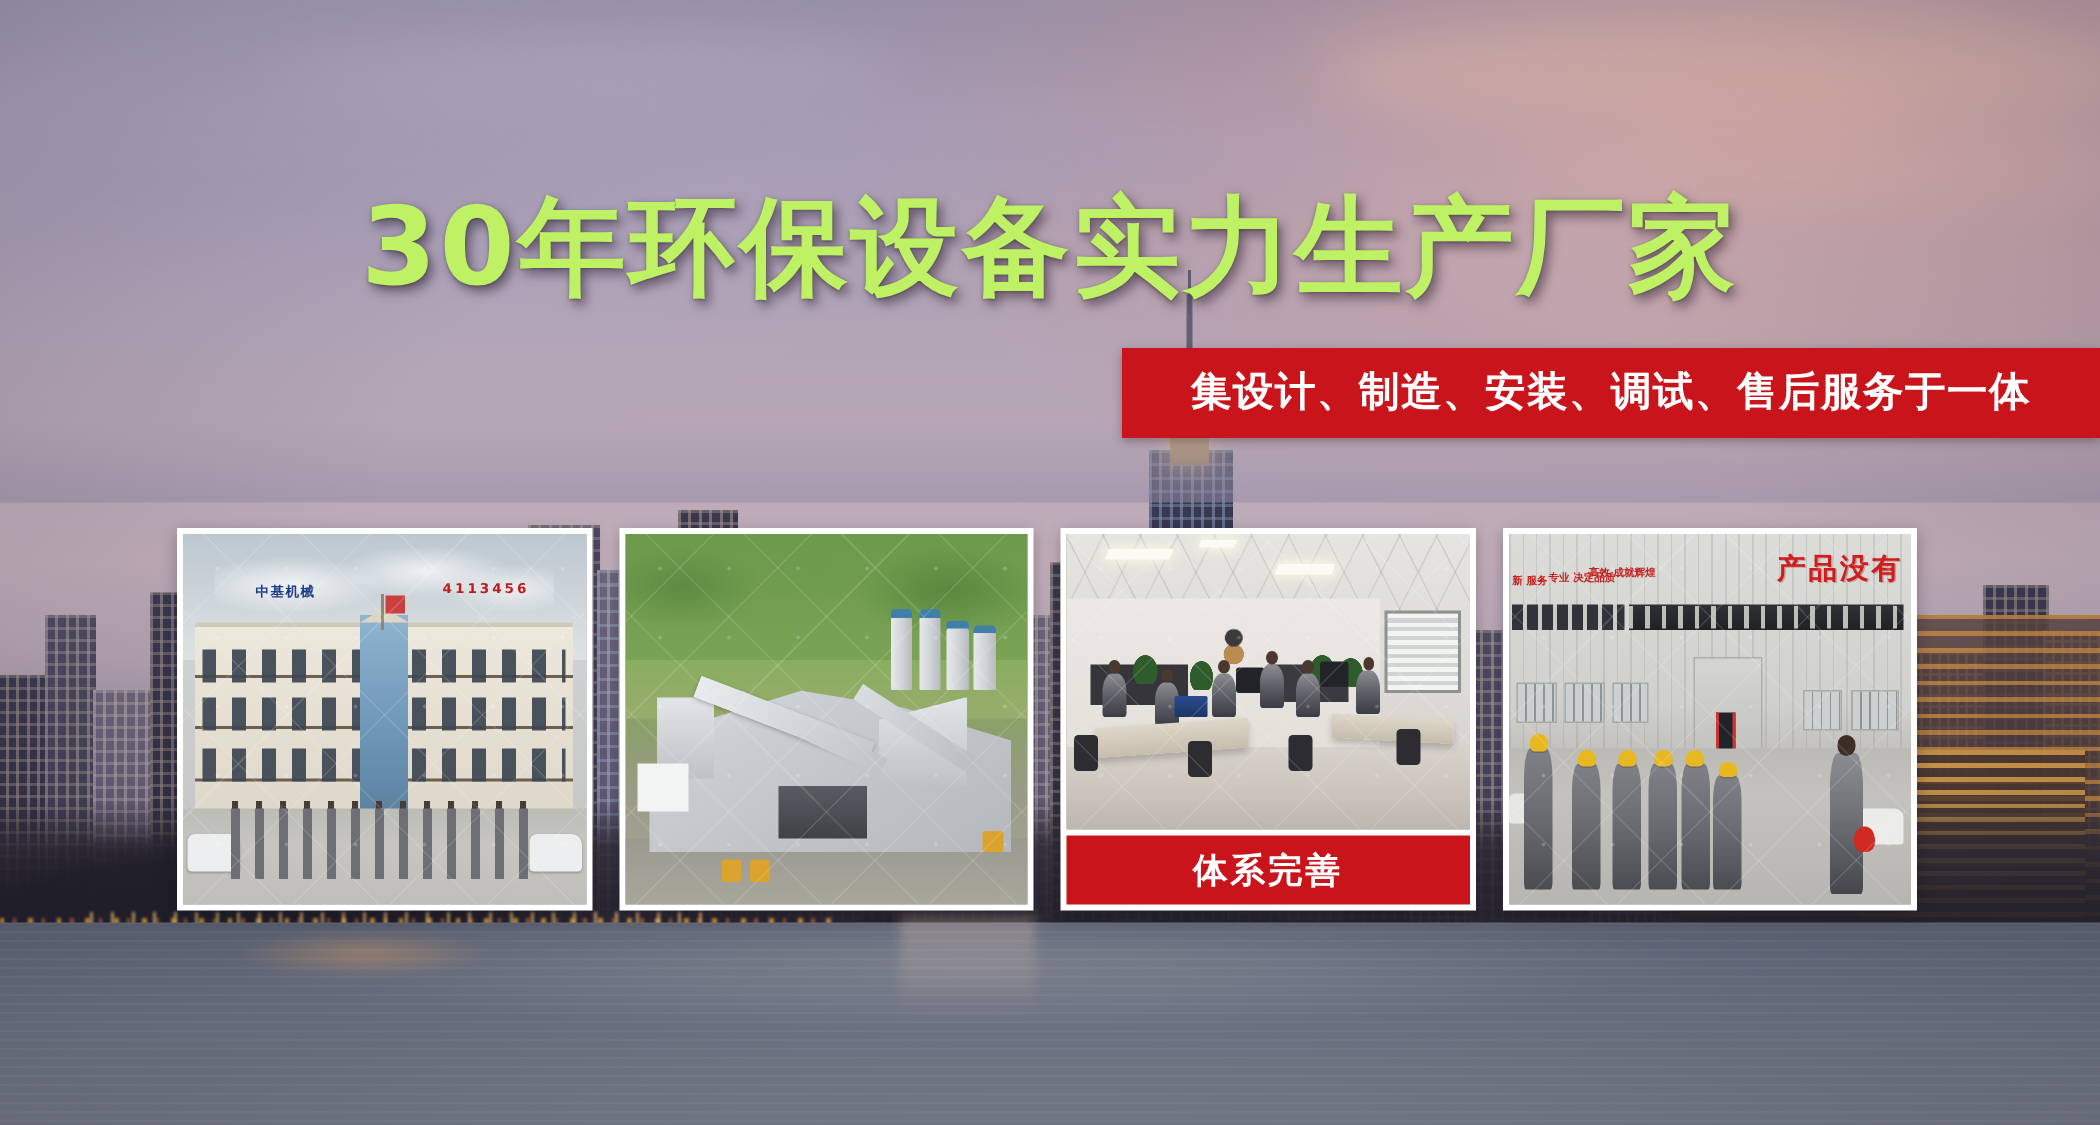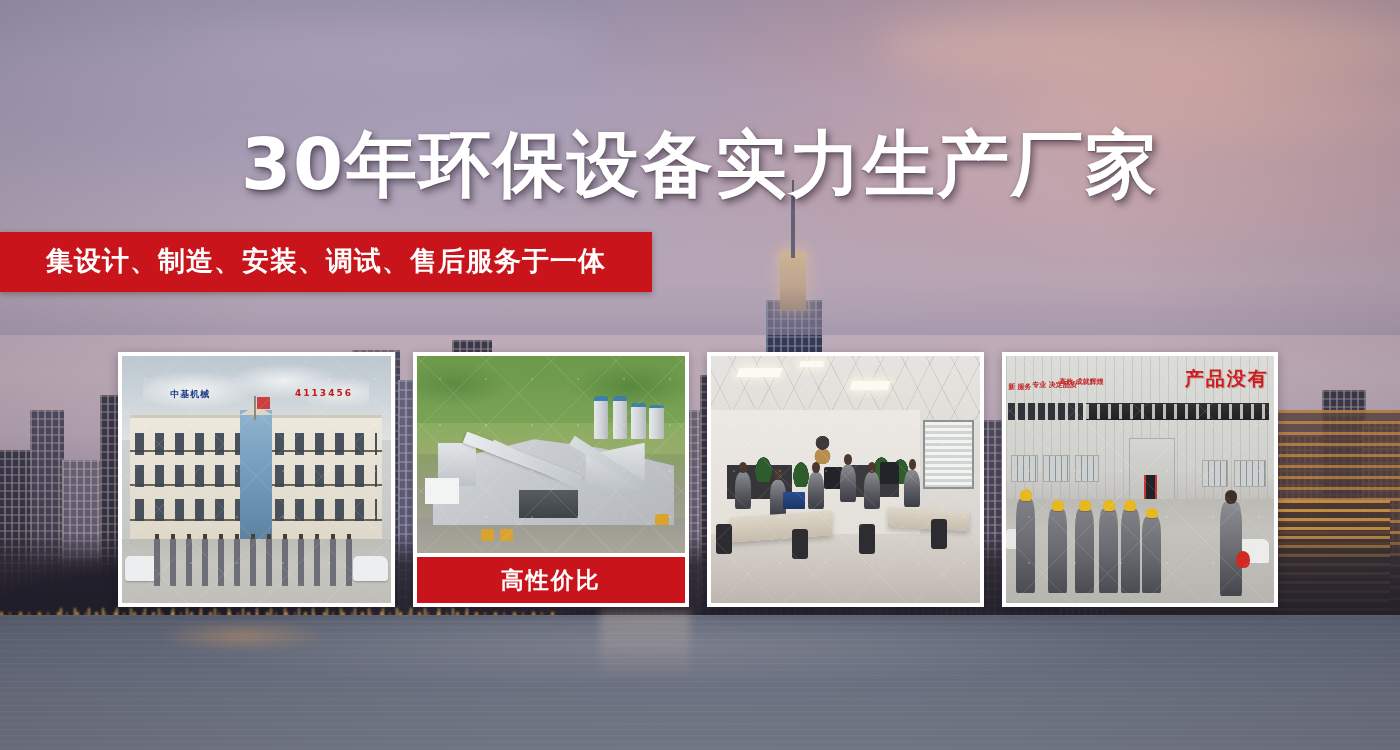--- a/index.html
+++ b/index.html
@@ -187,33 +187,33 @@
     pointer-events:none;
   }
 
   
   .content { position:absolute; inset:0; }
 
   .headline {
     position:absolute;
     left:0; right:0; top:128px;
     text-align:center;
-    color:#ffffff;
+    color:#bef264;
     font-size:72px;
     font-weight:bold;
     letter-spacing:2px;
     line-height:1.0;
     text-shadow: 3px 4px 7px rgba(40,28,44,0.55), 0 1px 2px rgba(60,40,60,0.5);
     white-space:nowrap;
   }
 
   .subtitle-wrap {
     position:absolute;
     left:0; right:0; top:232px;
-    display:flex; justify-content:flex-start;
+    display:flex; justify-content:flex-end;
   }
   .subtitle-bar {
     background:#c8141a;
     color:#ffffff;
     font-size:27px;
     font-weight:bold;
     letter-spacing:1px;
     padding:11px 46px 13px 46px;
     white-space:nowrap;
     box-shadow:0 2px 6px rgba(40,20,30,0.35);
@@ -637,21 +637,20 @@
             <div class="p2-silo s4"></div>
             <div class="p2-white"></div>
             <div class="p2-box b3"></div>
             <div class="p2-mach m1"></div>
             <div class="p2-mach m2"></div>
             <div class="p2-mach m3"></div>
             <div class="wm"></div>
             <div class="wm-dots"></div>
           </div>
         </div>
-        <div class="card-label">高性价比</div>
       </div>
 
       <div class="card">
         <div class="card-photo">
           <div class="p3">
             <div class="p3-ceil"></div>
             <div class="p3-lamp l1"></div>
             <div class="p3-lamp l2"></div>
             <div class="p3-lamp l3"></div>
             <div class="p3-wall"></div>
@@ -676,20 +675,21 @@
             <div class="p3-deskB"></div>
             <div class="p3-lap"></div>
             <div class="p3-chair c1"></div>
             <div class="p3-chair c2"></div>
             <div class="p3-chair c3"></div>
             <div class="p3-chair c4"></div>
             <div class="wm"></div>
             <div class="wm-dots"></div>
           </div>
         </div>
+        <div class="card-label">体系完善</div>
       </div>
 
       <div class="card">
         <div class="card-photo">
           <div class="p4">
             <div class="p4-wall"></div>
             <div class="p4-sign">产品没有</div>
             <div class="p4-slog s1">新
 服务</div>
             <div class="p4-slog s2">专业

